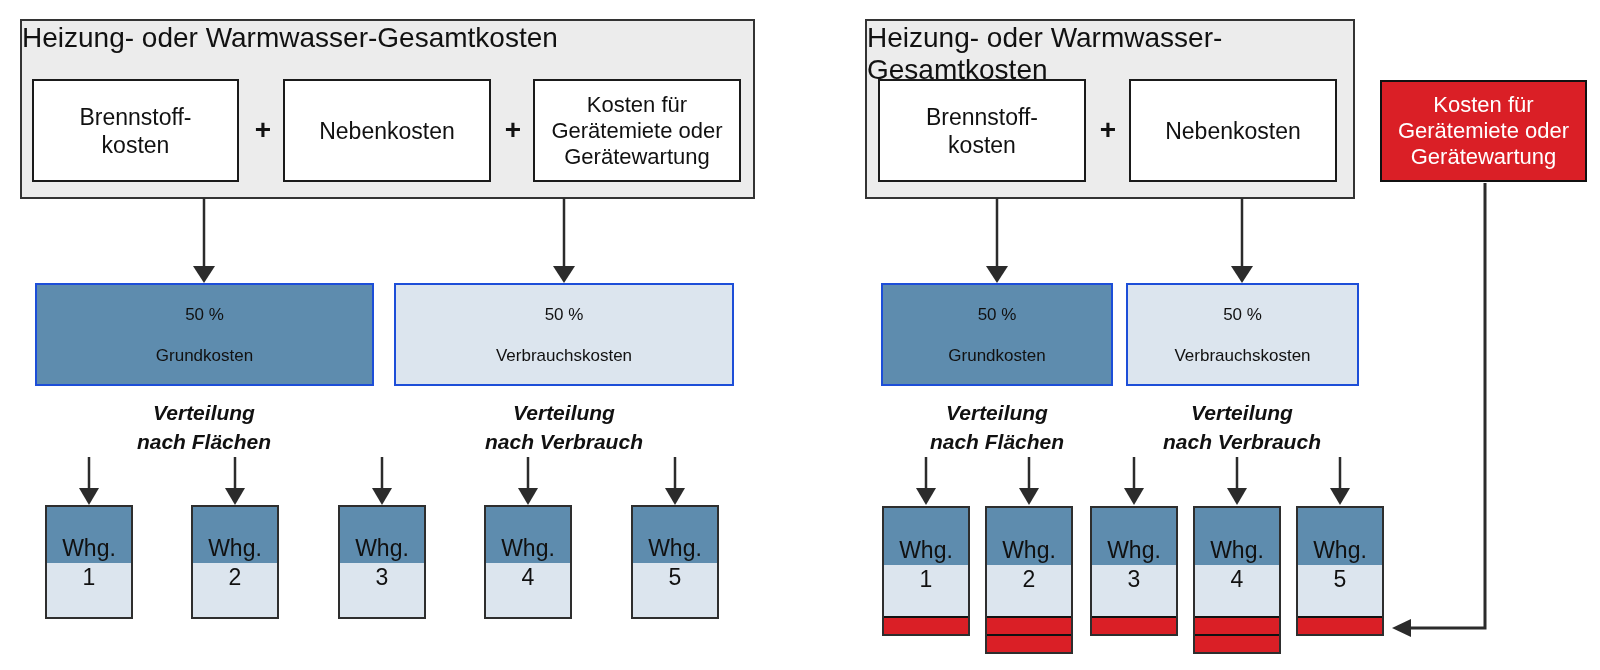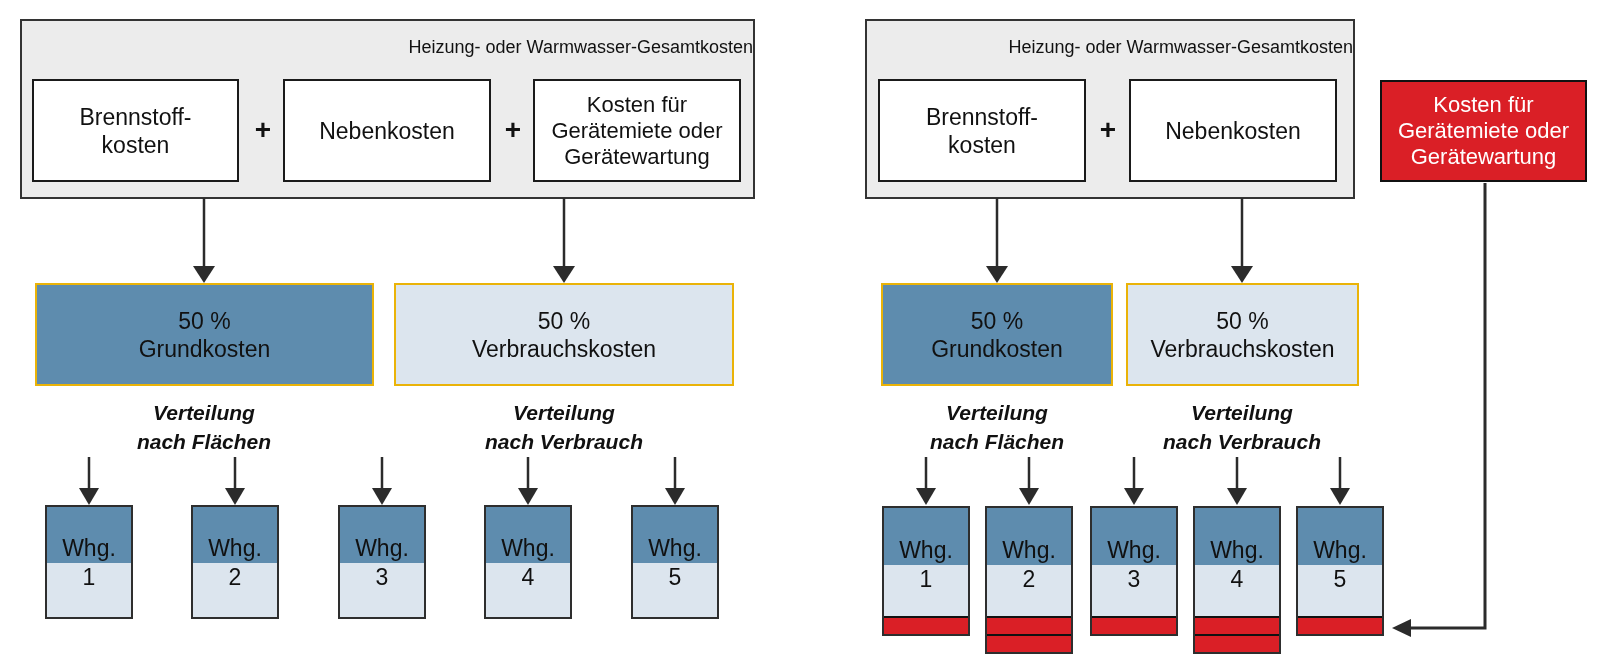--- a/index.html
+++ b/index.html
@@ -9,27 +9,27 @@
     background:#ffffff;
     font-family:"Liberation Sans", sans-serif;
     color:#111111;
     overflow:hidden;
   }
   .abs{position:absolute;box-sizing:border-box;}
   .pre{white-space:pre-line;}
   .center{display:flex;align-items:center;justify-content:center;text-align:center;}
 
   .gray-container{background:#ececec;border:2px solid #333333;}
-  .container-title{left:0;right:0;top:16px;text-align:right;font-size:18px;}
+  .container-title{left:0;right:0;top:1px;text-align:left;font-size:28px;}
 
   .white-box{background:#ffffff;border:2px solid #1a1a1a;font-size:23px;line-height:28px;}
   .line3{font-size:22px;line-height:26px;}
   .plus{font-size:28px;font-weight:700;}
 
-  .split-box{border:2px solid #eab308;font-size:23px;line-height:28px;}
+  .split-box{border:2px solid #1d4ed8;font-size:17px;line-height:41px;}
   .dark{background:#5e8cae;}
   .light{background:#dce5ee;}
 
   .dist-label{font-style:italic;font-size:21px;line-height:29px;text-align:center;font-weight:bold;}
 
   .apt{border:2px solid #2e2e2e;display:flex;flex-direction:column;background:#e5e5e5;}
   .apt-top{background:#5e8cae;height:56px;display:flex;align-items:flex-end;justify-content:center;font-size:23px;padding-bottom:1px;}
   .apt-bottom{background:#dce5ee;height:54px;display:flex;align-items:flex-start;justify-content:center;font-size:23px;padding-top:1px;}
   .red-strip{background:#da1f26;border-top:2px solid #111111;height:16px;flex:none;}
 

